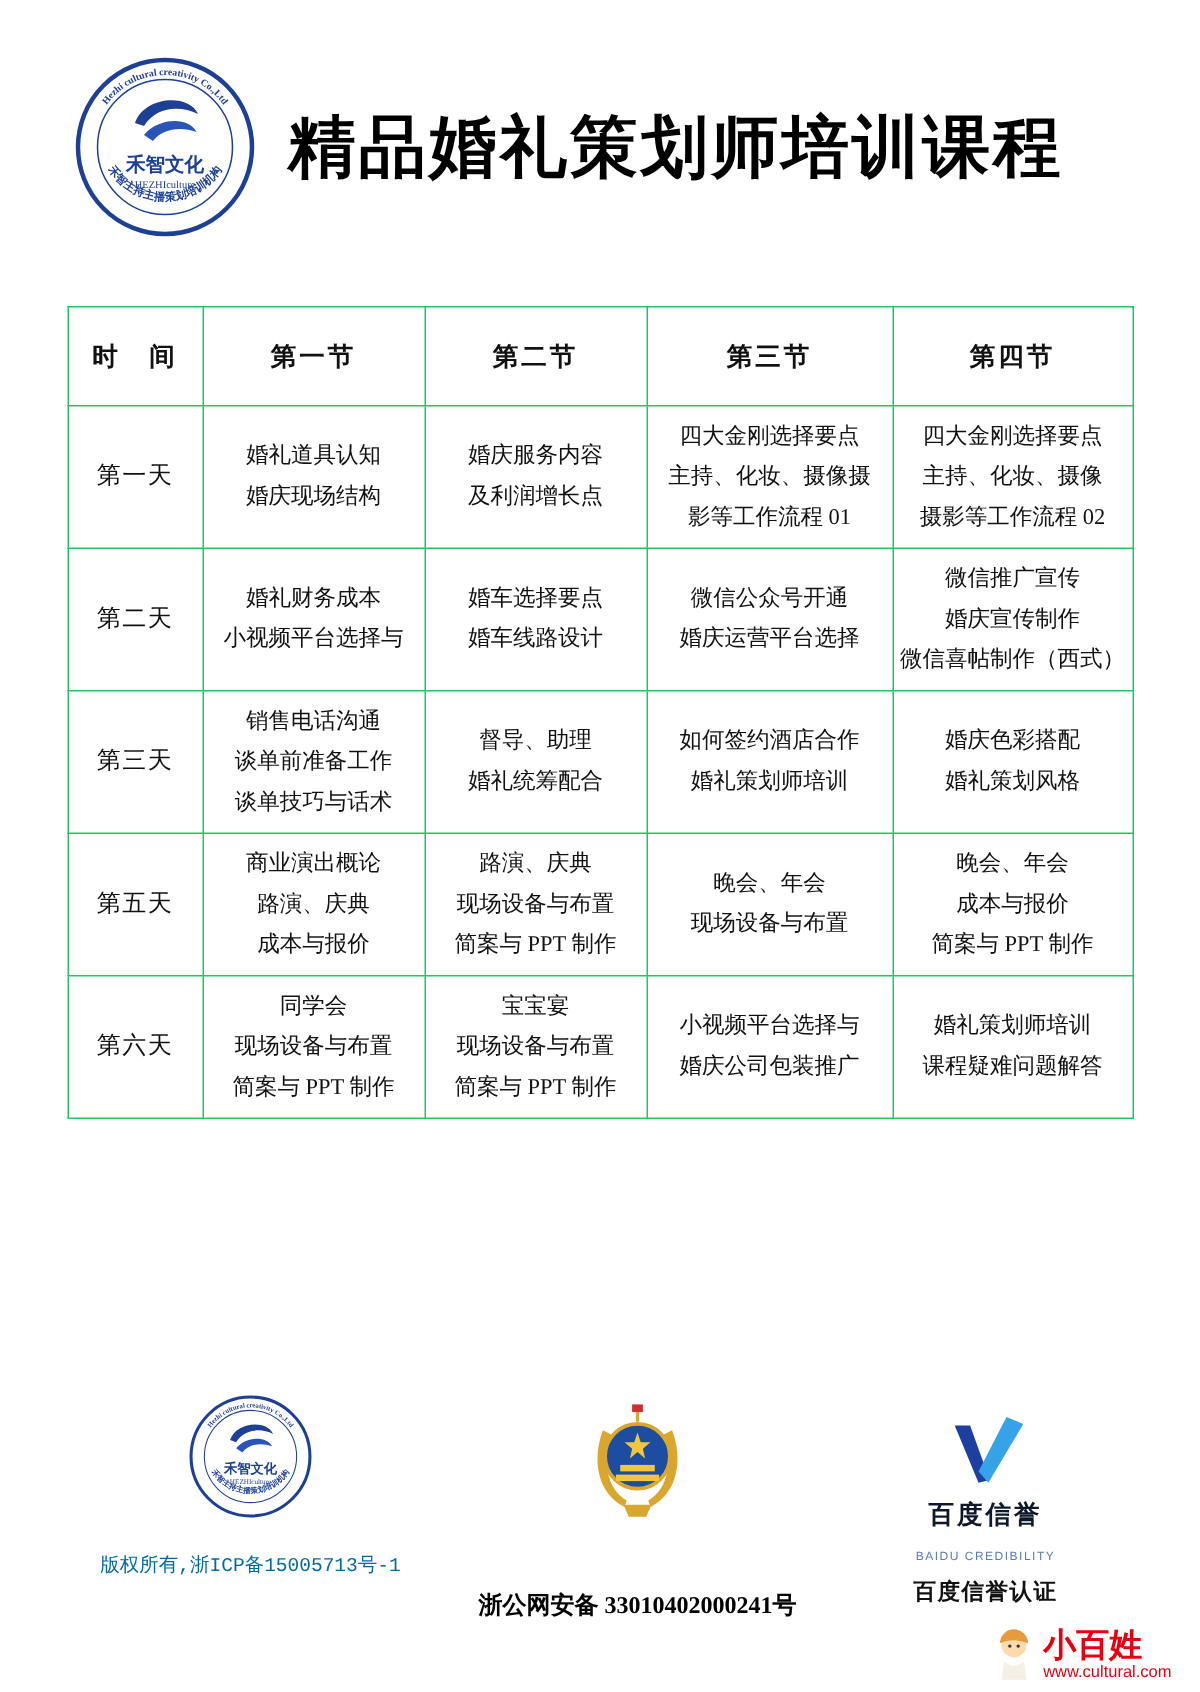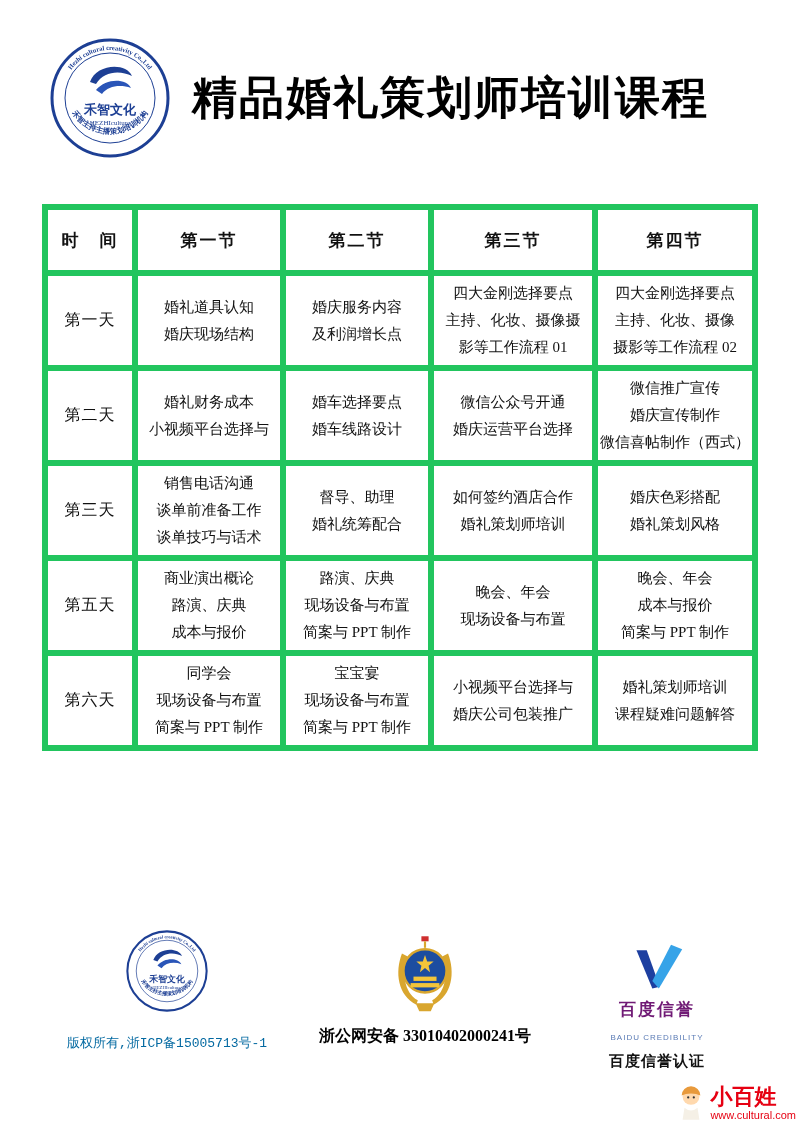--- a/index.html
+++ b/index.html
@@ -17,41 +17,41 @@
     font-size:45px; font-weight:900; letter-spacing:2px;
     margin-left:22px; white-space:nowrap; color:#000;
   }
 
   
   table.course-table {
     border-collapse:collapse; table-layout:fixed;
     width:710px; margin:44px auto 0 auto;
   }
   .course-table th, .course-table td {
-    border:6px solid #22c55e; text-align:center; vertical-align:middle;
+    border:1px solid #22c55e; text-align:center; vertical-align:middle;
     white-space:pre-line; color:#111;
   }
   .course-table th { height:66px; font-size:17px; font-weight:700; letter-spacing:2px; }
   .course-table td { height:95px; font-size:15px; line-height:1.8; }
   .course-table td.day { font-size:16px; letter-spacing:1px; }
 
   
   .f-col { position:absolute; display:flex; flex-direction:column; align-items:center; }
   .f-left   { left:62px;  top:930px; width:210px; }
-  .f-center { left:300px; top:932px; width:250px; }
+  .f-center { left:300px; top:932px; width:250px;gap:34px; }
   .f-right  { left:562px; top:944px; width:190px; }
   .copyright { margin-top:22px; font-size:13px; color:#0369a1; font-family:Liberation Mono, monospace; }
   .police-record { margin-top:12px; font-size:16px; font-weight:700; color:#000; }
-  .baidu-cn { margin-top:6px; font-size:17px; font-weight:700; color:#701a75; letter-spacing:2px; }
+  .baidu-cn { margin-top:6px; font-size:17px; font-weight:700; color:#0f172a; letter-spacing:2px; }
   .baidu-en { margin-top:12px; font-size:8px; color:#5a7bb5; letter-spacing:1px; font-family:"Liberation Sans",sans-serif; }
   .baidu-cert { margin-top:10px; font-size:15px; font-weight:700; color:#111; letter-spacing:1px; }
 
   
   .watermark {
-    position:absolute; right:4px; bottom:6px;
+    position:absolute; right:19px; bottom:6px;
     display:flex; align-items:center; gap:5px; color:#e60012;
   }
   .wm-text { display:flex; flex-direction:column; align-items:flex-start; }
   .wm-name { font-size:22px; font-weight:700; line-height:1.1; }
   .wm-url  { font-size:11px; font-family:"Liberation Sans",sans-serif; }
 </style>
 </head>
 <body>
 
 <div class="page">

